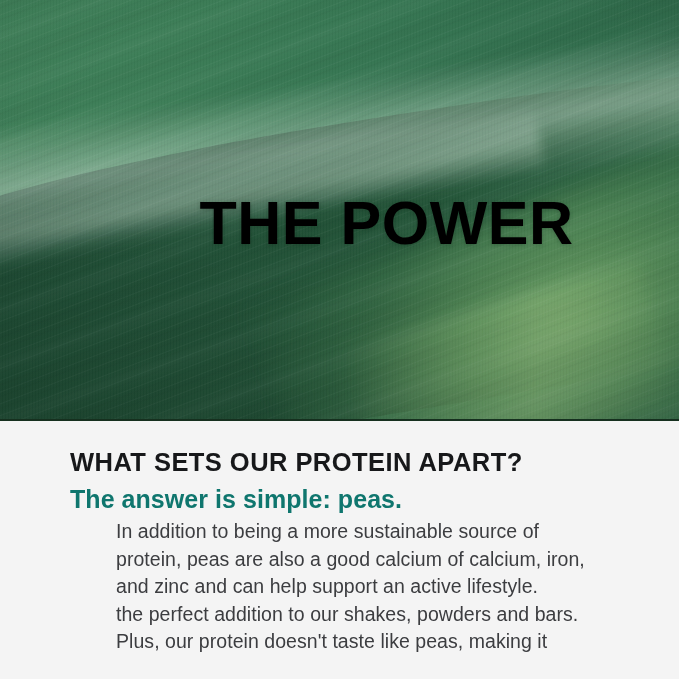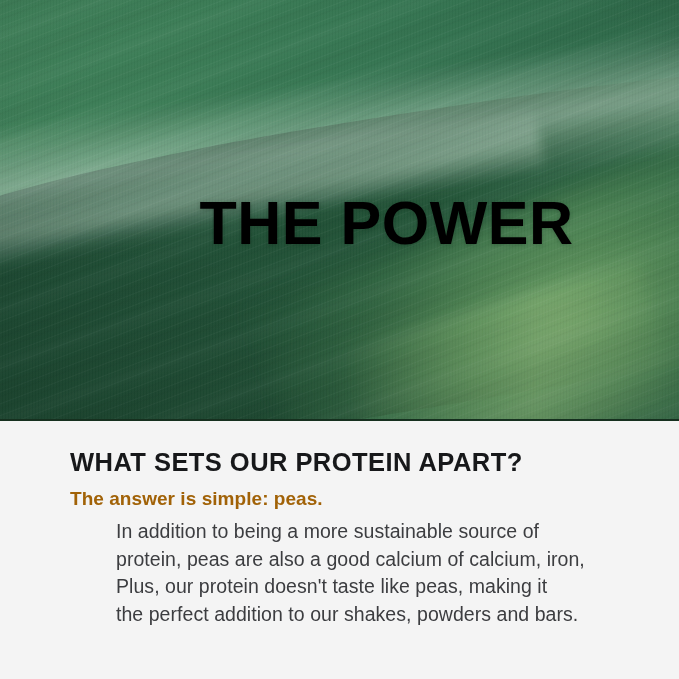--- a/index.html
+++ b/index.html
@@ -260,24 +260,24 @@
     font-family: "Liberation Sans", sans-serif;
     font-weight: 700;
     font-size: 25.5px;
     line-height: 30px;
     letter-spacing: 0.45px;
     text-transform: uppercase;
   }
 
   .panel-subheading {
     margin: 10px 0 0 0;
-    color: #a16207;
+    color: #0f766e;
     font-family: "Liberation Sans", sans-serif;
     font-weight: 700;
-    font-size: 19px;
+    font-size: 25px;
     line-height: 24px;
     letter-spacing: 0.05px;
   }
 
   .panel-body {
     margin: 7px 0 0 0;
     color: #3c3d40;
     font-family: "Liberation Sans", sans-serif;
     font-weight: 400;
     font-size: 19.5px;
@@ -318,20 +318,21 @@
   <section class="panel">
     <div class="panel-inner">
 
       <h2 class="panel-heading">WHAT SETS OUR PROTEIN APART?</h2>
 
       <p class="panel-subheading">The answer is simple: peas.</p>
 
       <p class="panel-body">
         <span class="bline">In addition to being a more sustainable source of</span>
         <span class="bline">protein, peas are also a good calcium of calcium, iron,</span>
+        <span class="bline">and zinc and can help support an active lifestyle.</span>
+        <span class="bline">the perfect addition to our shakes, powders and bars.</span>
         <span class="bline">Plus, our protein doesn't taste like peas, making it</span>
-        <span class="bline">the perfect addition to our shakes, powders and bars.</span>
       </p>
 
     </div>
   </section>
 
 </div>
 
 </body></html>

